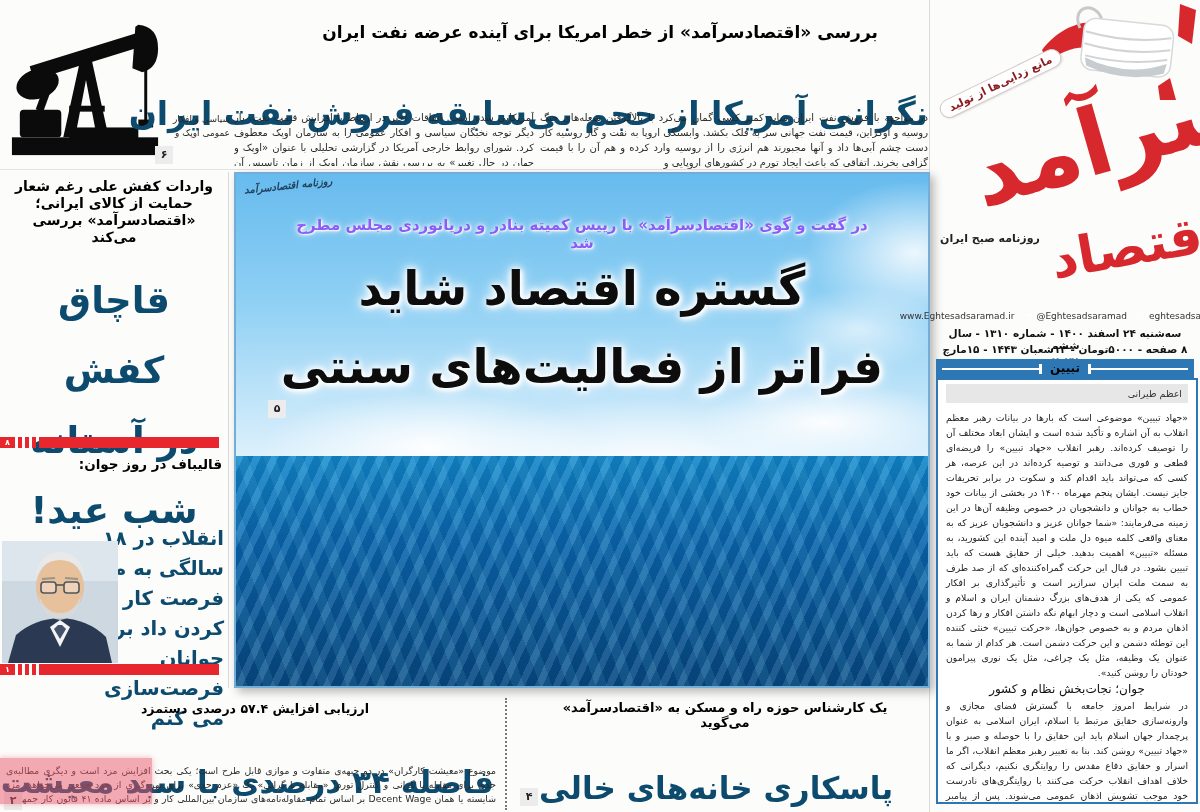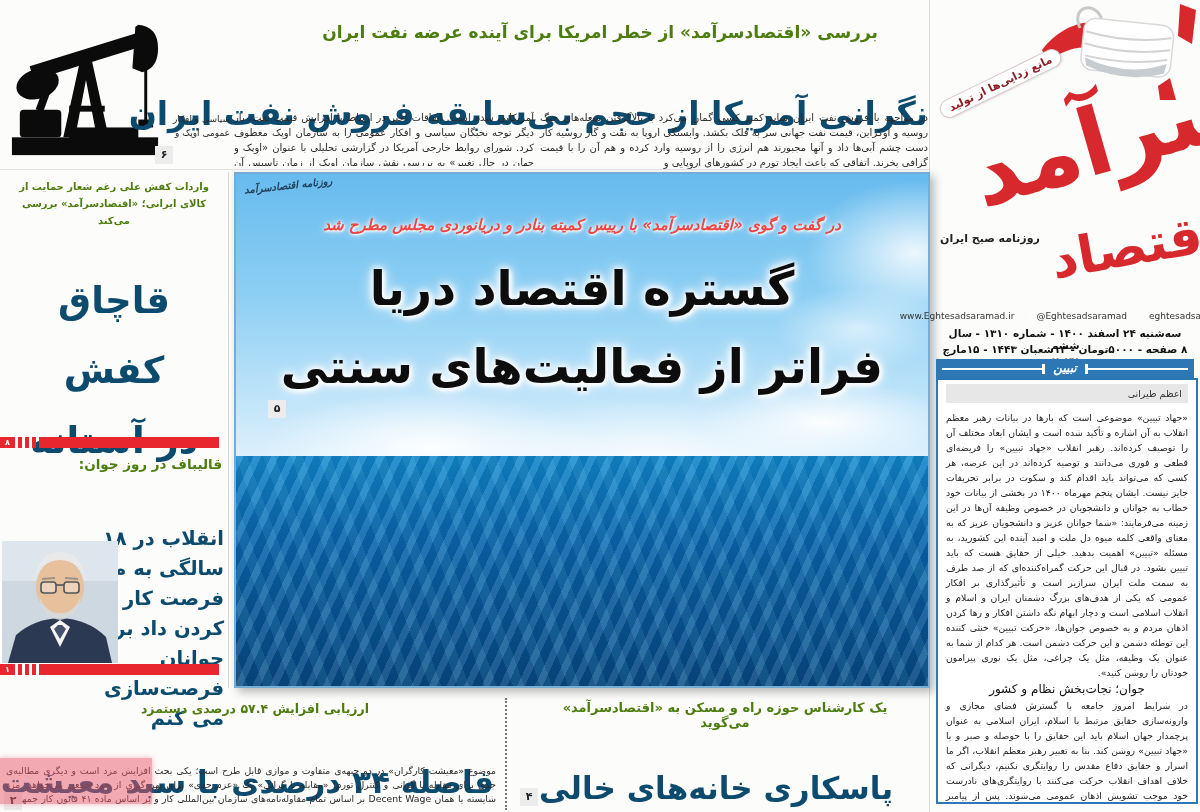--- a/index.html
+++ b/index.html
@@ -3,21 +3,21 @@
 <meta charset="utf-8">
 <style>
   html,body{margin:0;padding:0;background:#ffffff;font-family:"DejaVu Sans",sans-serif;}
   #page{position:relative;width:1200px;height:812px;background:#fcfcfa;overflow:hidden;direction:rtl;}
   .abs{position:absolute;}
   .c{text-align:center;}
   .j{text-align:justify;}
   .b{font-weight:bold;}
   .vrule{position:absolute;width:1px;background:#d9d9d9;}
   .hrule{position:absolute;height:1px;background:#e3e3e3;}
-  .kicker{color:#4d7c0f;font-weight:bold;}
+  .kicker{color:#000000;font-weight:bold;}
   .headline{color:#0c4a6e;font-weight:900;letter-spacing:-0.5px;margin-top:44px;}
   .bodytxt{color:#2a2a2a;line-height:15px;font-size:10px;}
   .pagechip{display:inline-block;width:18px;height:18px;background:#ececec;color:#222;
     font-weight:bold;font-size:11px;text-align:center;line-height:18px;}
   
   .redbar{display:flex;direction:ltr;align-items:center;height:11px;}
   .redbar .chip{width:15px;height:11px;background:#e8262d;color:#fff;font-size:8px;
     line-height:11px;text-align:center;font-weight:bold;margin-right:3px;}
   .redbar .stripe{width:4px;height:11px;background:#e8262d;margin-right:3px;}
   .redbar .fill{flex:1;height:11px;background:#e8262d;}
@@ -32,37 +32,37 @@
       radial-gradient(ellipse 150px 100px at 98% 28%, rgba(255,255,255,.85), rgba(255,255,255,0) 72%),
       radial-gradient(ellipse 120px 60px at 90% 55%, rgba(255,255,255,.6), rgba(255,255,255,0) 70%),
       linear-gradient(180deg,#67bbee 0%,#8fd0f4 45%,#dcf0fc 100%);}
   .sea{position:absolute;left:0;bottom:0;width:100%;height:45%;
     background:
       repeating-linear-gradient(115deg, rgba(255,255,255,0.10) 0 7px, rgba(0,20,40,0.10) 7px 16px),
       repeating-linear-gradient(70deg, rgba(120,220,255,0.12) 0 11px, rgba(0,0,0,0) 11px 26px),
       linear-gradient(180deg,#1286c9 0%,#0a64ab 38%,#07477f 100%);}
   .photo-headline{color:#0d0d0d;font-weight:900;letter-spacing:-1px;
     text-shadow:0 0 6px #fff,0 0 10px #fff,0 0 16px #fff,2px 2px 4px rgba(255,255,255,.9);}
-  .photo-kicker{font-weight:bold;color:#ef4444;
-    text-shadow:0 0 4px #fff,0 0 8px #fff,1px 1px 2px #fff;font-style:italic;}
+  .photo-kicker{font-weight:bold;color:#8b5cf6;
+    text-shadow:0 0 4px #fff,0 0 8px #fff,1px 1px 2px #fff;}
   
   .logo{color:#d7282e;font-weight:900;line-height:1;}
   .pill{background:#fff;border:1px solid #d8c7c7;border-radius:12px;padding:2px 9px;
     font-size:11px;font-weight:bold;color:#8d1d20;box-shadow:1px 1px 2px rgba(0,0,0,.12);}
   .social{display:flex;direction:ltr;align-items:center;gap:11px;font-size:9px;color:#333;justify-content:center;}
   .tg{display:inline-block;width:11px;height:11px;border-radius:50%;background:#2ca5e0;position:relative;}
   .tg::after{content:"";position:absolute;left:3px;top:3px;width:0;height:0;
     border-left:5px solid #fff;border-top:2.5px solid transparent;border-bottom:2.5px solid transparent;}
   .ig{display:inline-block;width:11px;height:11px;border-radius:3px;
     background:linear-gradient(45deg,#f5a54a,#dc2743 55%,#bc1888);position:relative;}
   .ig::after{content:"";position:absolute;left:2.5px;top:2.5px;width:4px;height:4px;
     border:1px solid #fff;border-radius:50%;}
   .tbar{position:absolute;display:flex;direction:ltr;align-items:center;background:#2e77b5;
     height:19px;padding:0 6px;gap:8px;}
-  .tbar .lbl{color:#ffffff;font-size:12px;font-weight:bold;line-height:19px;font-style:italic;}
+  .tbar .lbl{color:#000000;font-size:12px;font-weight:bold;line-height:19px;}
   .tline{flex:1;height:2px;background:#fff;position:relative;}
   .tline.l::after{content:"";position:absolute;right:0;top:-4px;width:3px;height:10px;background:#fff;}
   .tline.r::after{content:"";position:absolute;left:0;top:-4px;width:3px;height:10px;background:#fff;}
   .opinion-box{position:absolute;left:936px;top:378px;width:242px;height:414px;border:2px solid #2e77b5;
     background:#fff;padding:4px 8px;overflow:hidden;}
   .opinion-box .title{font-size:18px;font-weight:900;text-align:center;margin:3px 0 6px;color:#111;}
   .author-bar{background:#e7e7e7;height:19px;line-height:19px;font-size:9.5px;color:#333;
     padding:0 6px;text-align:right;}
   .op-body{font-size:9.3px;line-height:15px;text-align:justify;color:#222;margin-top:7px;}
   .op-sub{font-size:12px;font-weight:normal;text-align:center;color:#111;margin:2px 0;}
@@ -95,24 +95,25 @@
     </g>
   </svg>
   <span class="pagechip abs" style="left:155px;top:146px;">۶</span>
 
   <div class="abs kicker c" style="left:300px;top:22px;width:600px;font-size:17px;">بررسی «اقتصادسرآمد» از خطر امریکا برای آینده عرضه نفت ایران</div>
   <div class="abs headline c" style="left:170px;top:50px;width:758px;font-size:33px;white-space:nowrap;">نگرانی آمریکا از حجم بی‌سابقه فروش نفت ایران</div>
   <div class="abs bodytxt j" style="left:540px;top:110px;width:388px;">در مواجهه با فروش نفت ایران شاید کمتر کسی گمان می‌کرد با بالاگرفتن شعله‌های جنگ روسیه و اوکراین، قیمت نفت جهانی سر به فلک بکشد. وابستگی اروپا به نفت و گاز روسیه کار دست چشم آبی‌ها داد و آنها مجبورند هم انرژی را از روسیه وارد کرده و هم آن را با قیمت گزافی بخرند. اتفاقی که باعث ایجاد تورم در کشورهای اروپایی و</div>
   <div class="abs bodytxt j" style="left:234px;top:110px;width:300px;height:56px;overflow:hidden;">آمریکایی شده است. اتفاقات اخیر در ارتباط با افزایش قیمت نفت، بار دیگر توجه نخبگان سیاسی و افکار عمومی را به سازمان اوپک معطوف کرد. شورای روابط خارجی آمریکا در گزارشی تحلیلی با عنوان «اوپک و جهان در حال تغییر» به بررسی نقش سازمان اوپک از زمان تاسیس آن پرداخته و نقش آن را در نظم...</div>
   <div class="abs bodytxt" style="left:168px;top:112px;width:62px;font-size:9px;line-height:14px;height:30px;overflow:hidden;">سیاسی و افکار عمومی اوپک و جهان در حال</div>
 
-  <div class="abs kicker c" style="left:8px;top:178px;width:212px;font-size:10px;line-height:17px;">واردات کفش علی رغم شعار حمایت از کالای ایرانی؛ «اقتصادسرآمد» بررسی می‌کند</div>
+  <div class="abs kicker c" style="left:8px;top:178px;width:212px;font-size:14px;line-height:17px;">واردات کفش علی رغم شعار حمایت از کالای ایرانی؛ «اقتصادسرآمد» بررسی می‌کند</div>
   <div class="abs headline c" style="left:4px;top:222px;width:220px;font-size:37px;line-height:70px;">
     <div>قاچاق کفش</div>
     <div>در آستانه</div>
+    <div>شب عید!</div>
   </div>
   <div class="redbar abs" style="left:0;top:437px;width:219px;">
     <span class="chip">۸</span>
     <span class="stripe"></span>
       <span class="stripe"></span>
       <span class="stripe"></span>
     <span class="fill"></span>
   </div>
 
   <div class="abs kicker" style="left:40px;top:456px;width:182px;font-size:13.5px;text-align:right;">قالیباف در روز جوان:</div>
@@ -139,21 +140,21 @@
       <span class="stripe"></span>
     <span class="fill"></span>
   </div>
 
   <div class="photo">
     <div class="sky"></div>
     <div class="sea"></div>
     <div class="abs" style="left:8px;top:6px;font-size:10px;font-weight:bold;font-style:italic;color:#22425e;transform:rotate(-6deg);">روزنامه اقتصادسرآمد</div>
     <div class="abs photo-kicker c" style="left:46px;top:42px;width:600px;font-size:15px;">در گفت و گوی «اقتصادسرآمد» با رییس کمیته بنادر و دریانوردی مجلس مطرح شد</div>
     <div class="abs photo-headline c" style="left:6px;top:76px;width:680px;font-size:47px;line-height:78px;">
-      <div>گستره اقتصاد دریا</div>
+      <div>گستره اقتصاد شاید</div>
       <div>فراتر از فعالیت‌های سنتی</div>
     </div>
     <span class="pagechip abs" style="left:32px;top:226px;">۵</span>
   </div>
 
   <div class="dotdiv" style="left:505px;top:698px;height:112px;"></div>
 
   <div class="abs kicker c" style="left:555px;top:700px;width:340px;font-size:13px;">یک کارشناس حوزه راه و مسکن به «اقتصادسرآمد» می‌گوید</div>
   <div class="abs headline c" style="left:515px;top:722px;width:402px;font-size:31px;line-height:45px;">
     <div>پاسکاری خانه‌های خالی میان</div>

